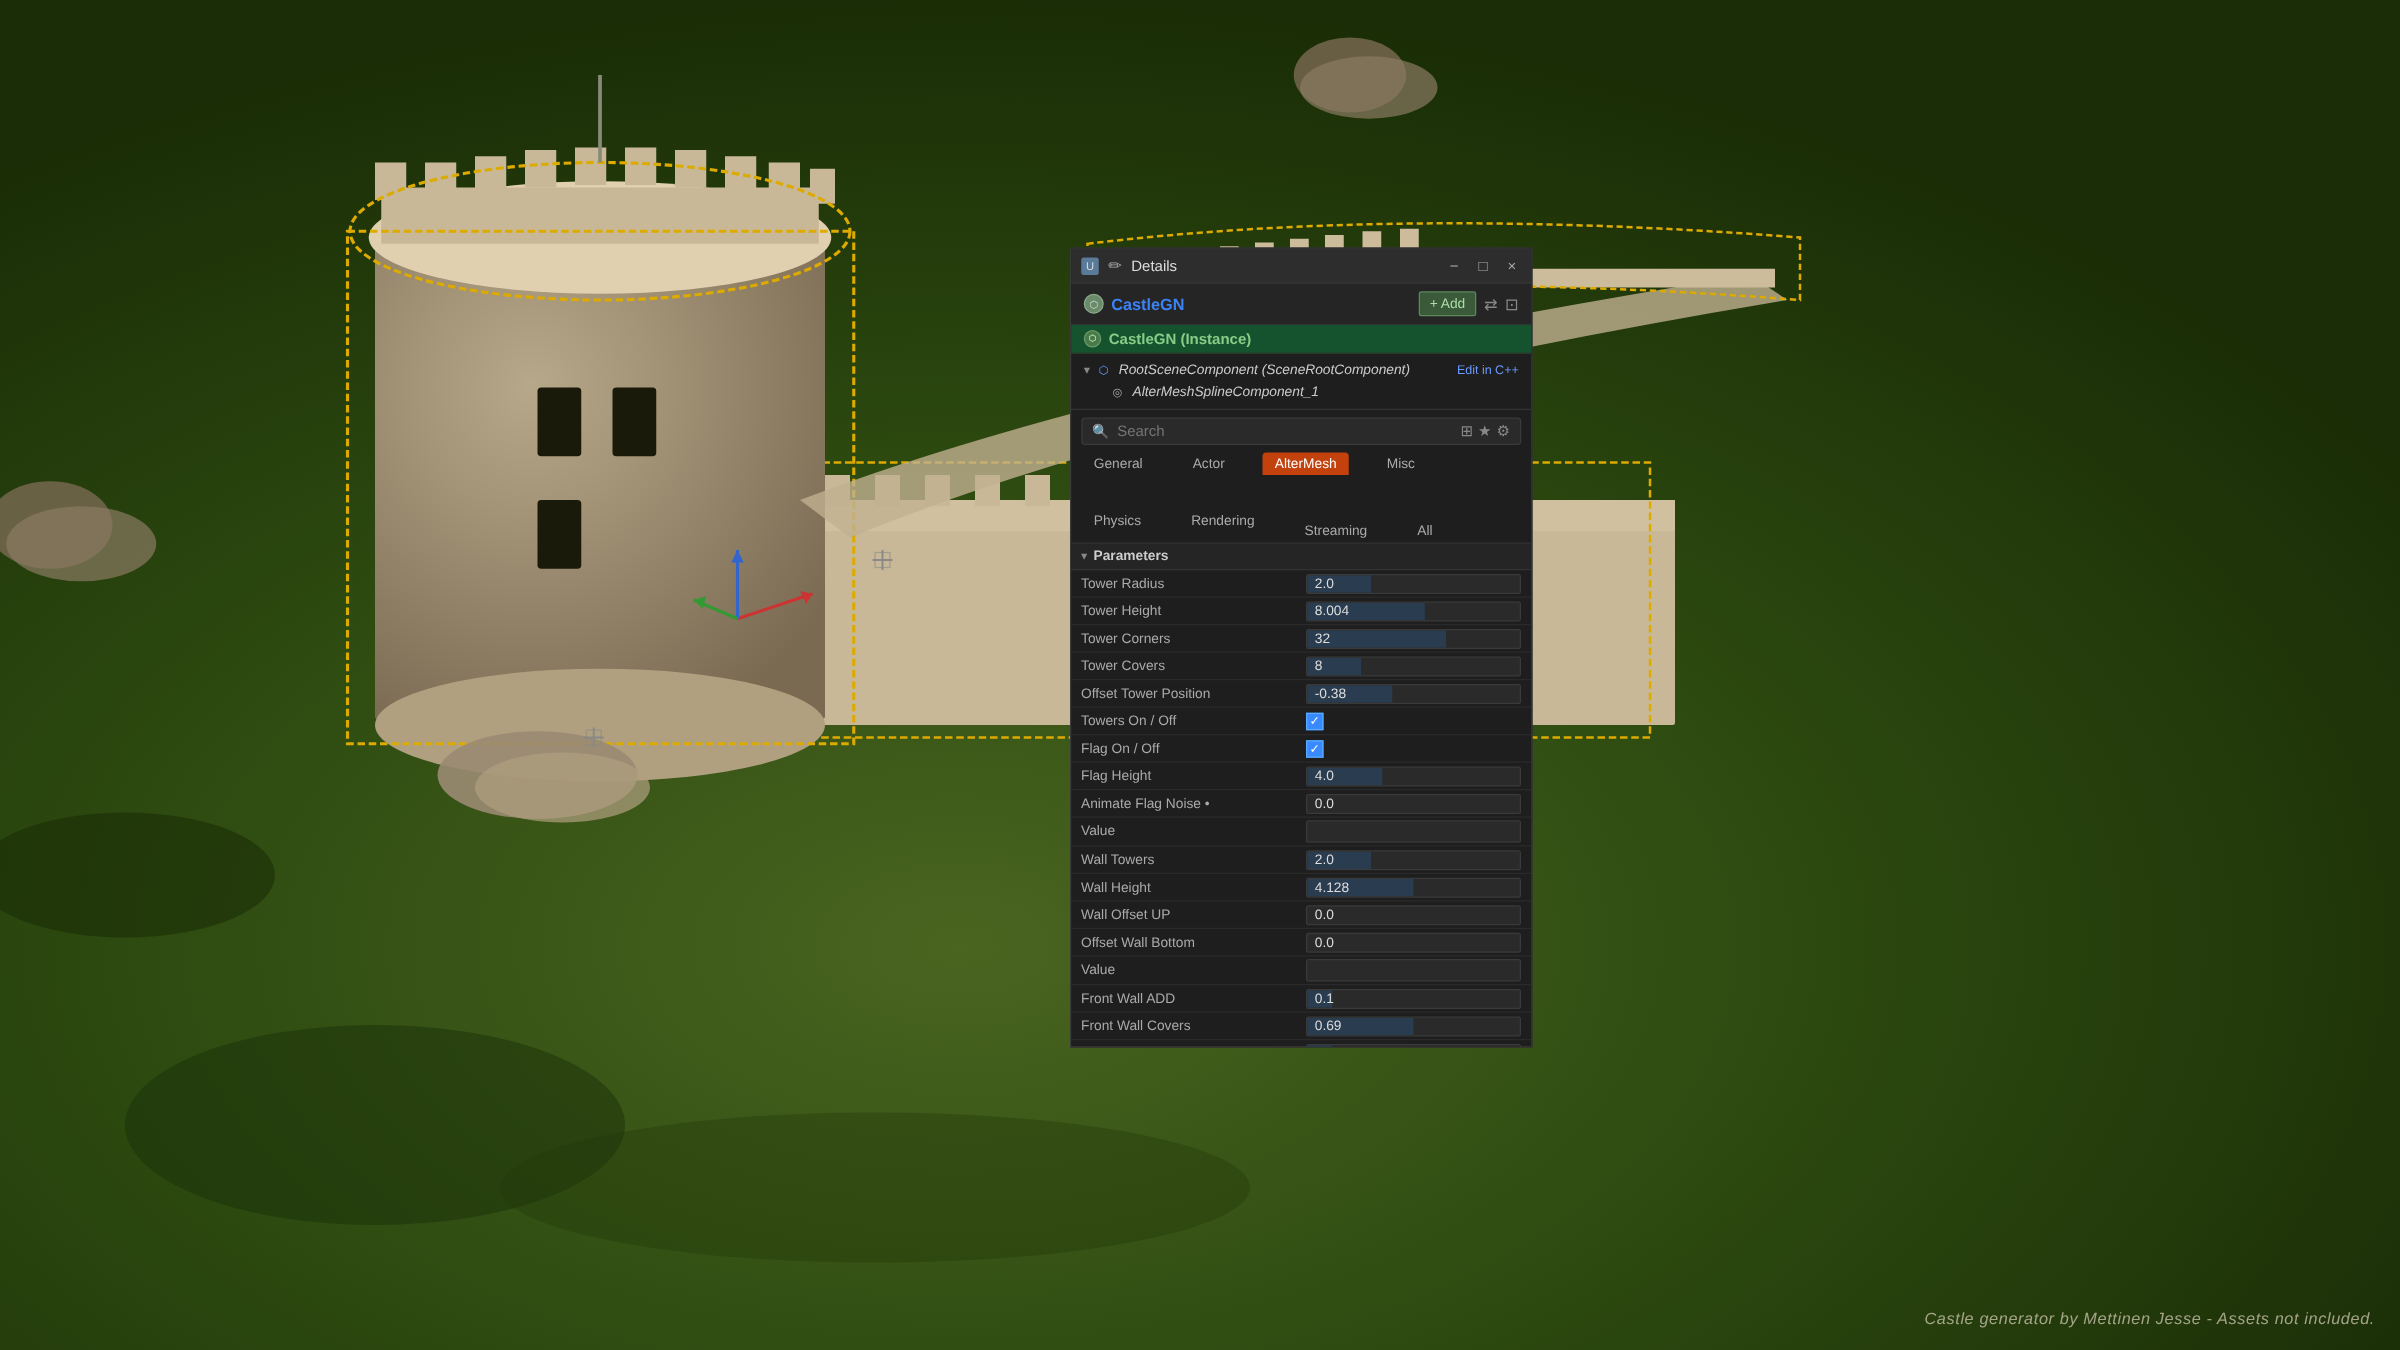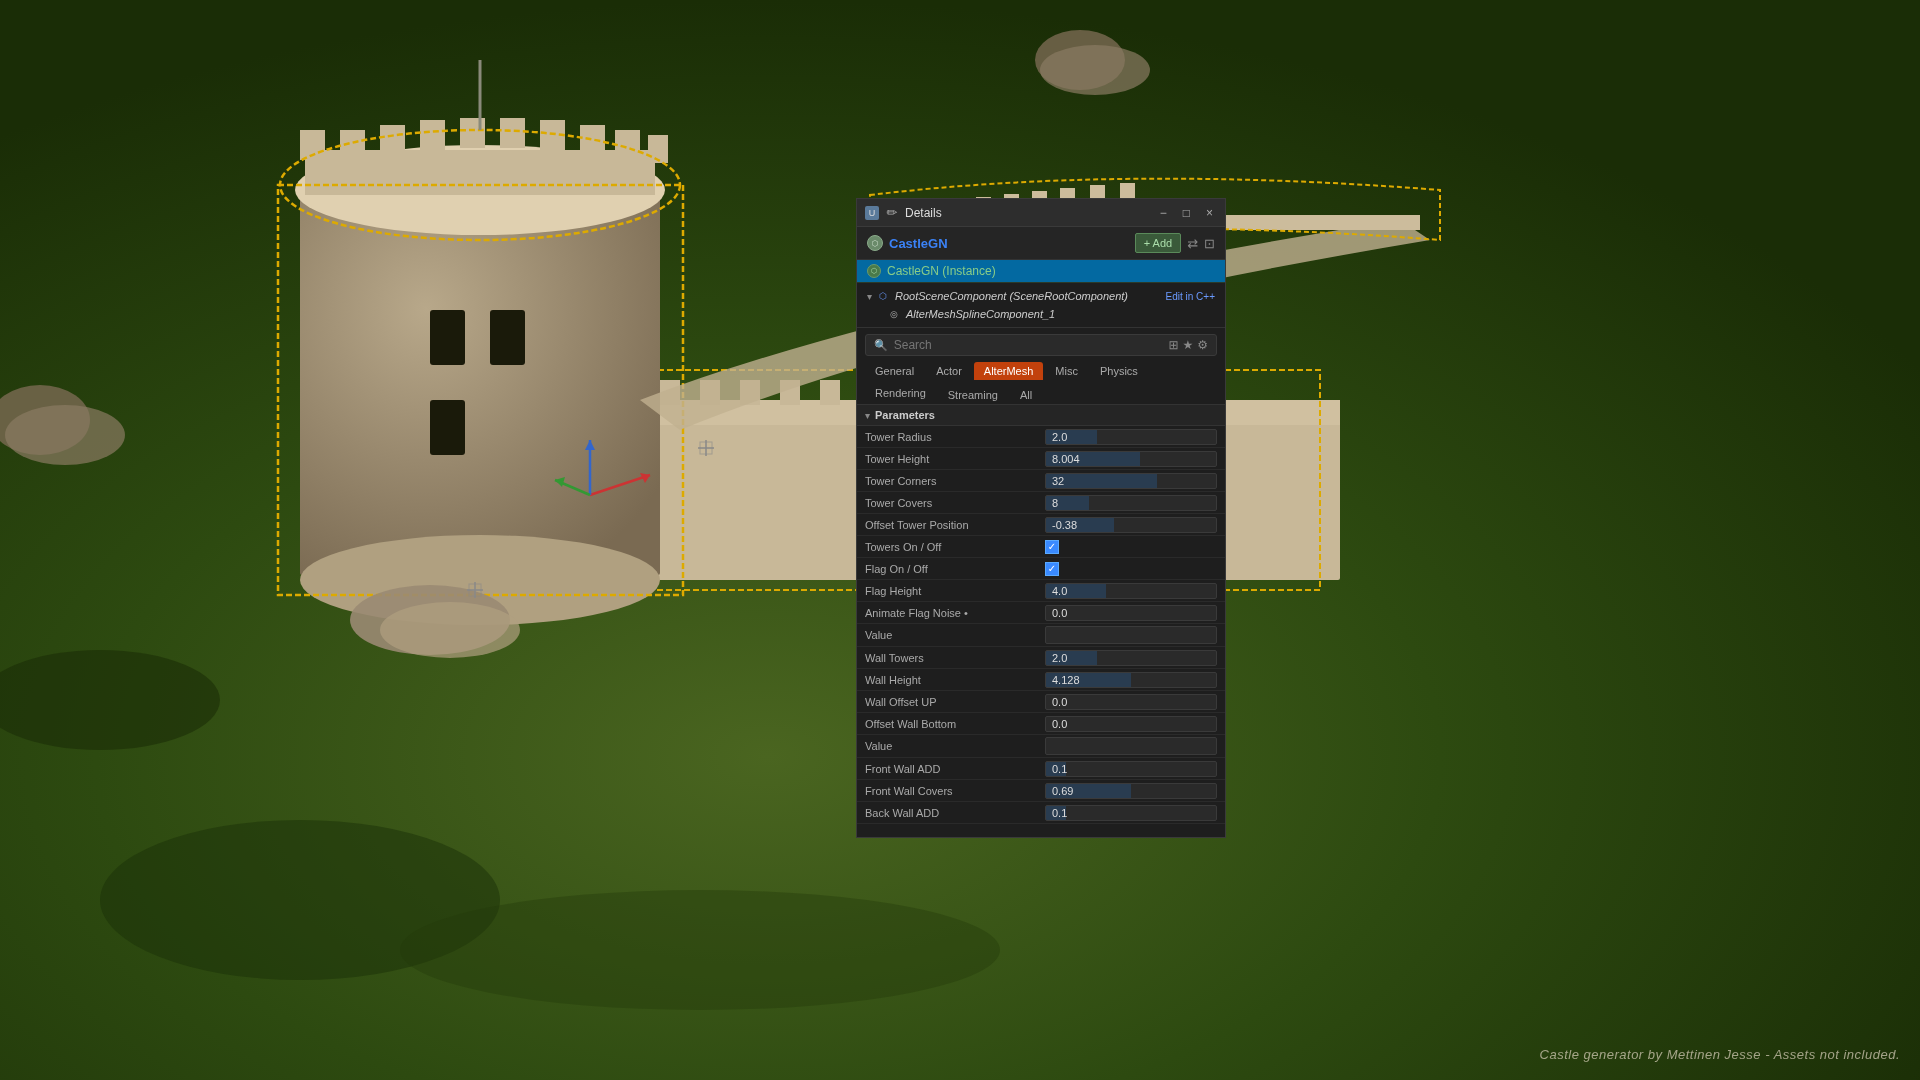--- a/index.html
+++ b/index.html
@@ -154,23 +154,24 @@
       color: #888;
       cursor: pointer;
       font-size: 13px;
     }
 
     
     .instance-row {
       display: flex;
       align-items: center;
       padding: 4px 10px;
-      background: #0369a1;
+      background: #14532d;
       border-bottom: 1px solid #2a3a2a;
       flex-shrink: 0;
+      font-weight: bold;
     }
 
     .instance-icon {
       width: 14px;
       height: 14px;
       border-radius: 50%;
       background: #4a7a4a;
       border: 1px solid #6a9a6a;
       margin-right: 6px;
       display: flex; align-items: center; justify-content: center;
@@ -267,42 +268,42 @@
       color: #888;
       font-size: 12px;
       cursor: pointer;
     }
 
     
     .tab-bar {
       display: flex;
       flex-wrap: wrap;
       padding: 2px 8px 0 8px;
-      gap: 2px;
+      gap: 20px;
       flex-shrink: 0;
       border-bottom: 1px solid #333;
     }
 
     .tab {
       padding: 3px 10px;
       font-size: 11px;
       cursor: pointer;
       border-radius: 3px 3px 0 0;
       color: #aaaaaa;
       background: transparent;
       border: none;
     }
 
     .tab.active {
       background: #c2410c;
       color: #ffffff;
     }
 
     .tab.second-row {
-      margin-top: 4px;
+      margin-top: 16px;
     }
 
     
     .properties-area {
       flex: 1;
       overflow-y: auto;
       overflow-x: hidden;
     }
 
     .properties-area::-webkit-scrollbar {

